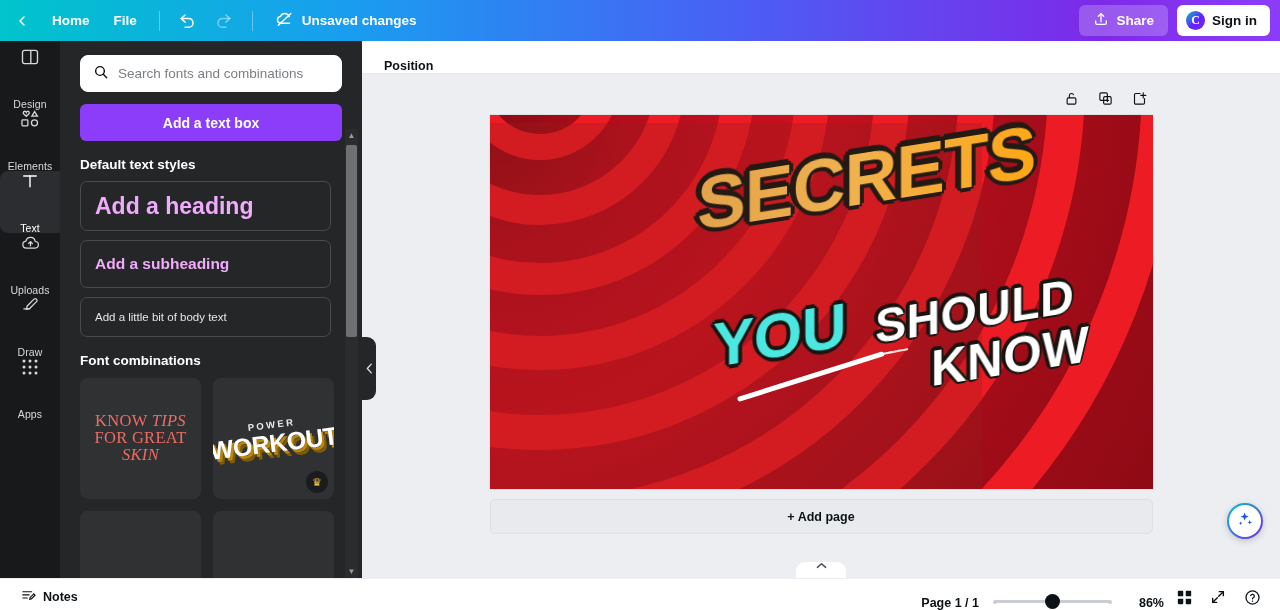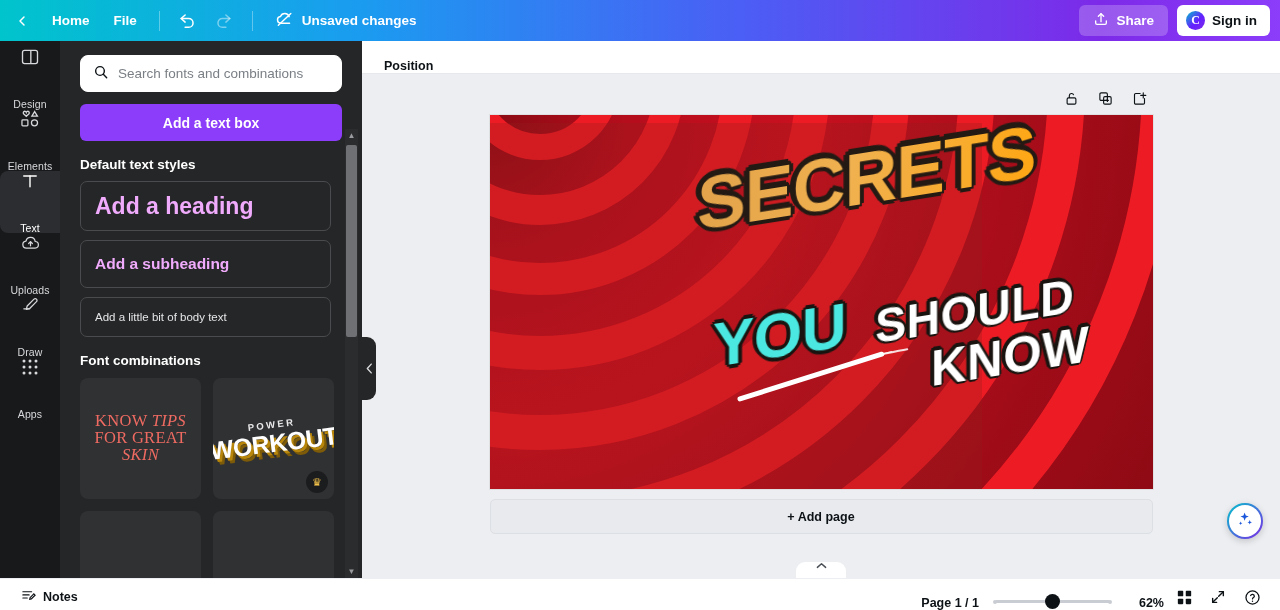--- a/index.html
+++ b/index.html
@@ -591,21 +591,21 @@
       <span>Notes</span>
     </div>
     <div class="sb-spacer"></div>
     <div class="page-count">Page 1 / 1</div>
     <div class="slider">
       <div class="strack"></div>
       <div class="send l"></div>
       <div class="send r"></div>
       <div class="sthumb"></div>
     </div>
-    <div class="zoom-val">62%</div>
+    <div class="zoom-val">86%</div>
     <div class="sb-ico">
       <svg width="15" height="15" viewBox="0 0 18 18" fill="currentColor">
           <rect x="1" y="1" width="6.5" height="6.5" rx="1"></rect>
           <rect x="10.5" y="1" width="6.5" height="6.5" rx="1"></rect>
           <rect x="1" y="10.5" width="6.5" height="6.5" rx="1"></rect>
           <rect x="10.5" y="10.5" width="6.5" height="6.5" rx="1"></rect>
         </svg>
     </div>
     <div class="sb-ico">
       <svg width="16" height="16" viewBox="0 0 24 24" fill="none" stroke="currentColor" stroke-width="2.1" stroke-linecap="round" stroke-linejoin="round">

